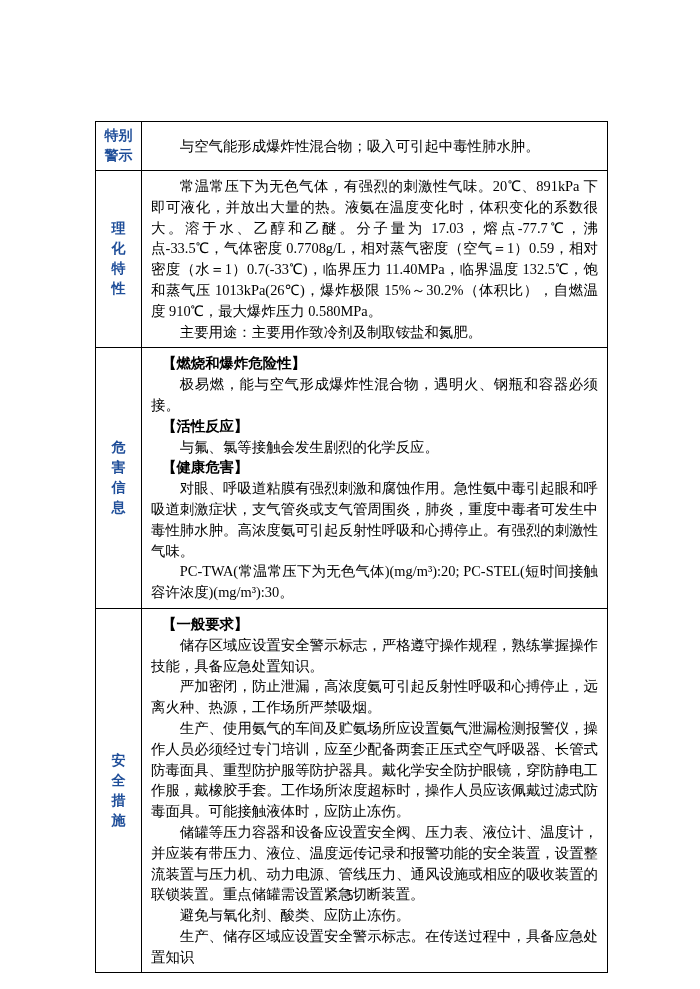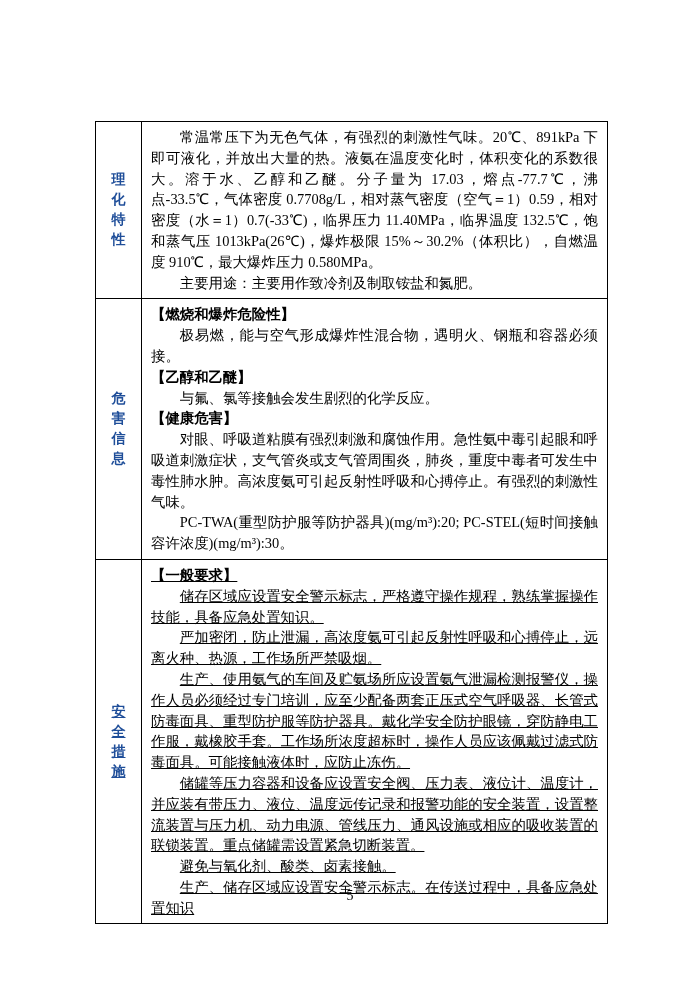--- a/index.html
+++ b/index.html
@@ -39,41 +39,50 @@
   .content-cell {
     font-size: 14.4px;
     line-height: 20.8px;
     padding: 5px 9px;
   }
   .content-cell p {
     margin: 0;
     text-align: justify;
   }
   p.indent { text-indent: 2em; }
-  p.hdr { font-weight: bold; text-indent: 0; }
+  p.hdr { font-weight: bold; text-indent: 0; margin-left: 11px; }
   .row-warning  td { height: 42px; }
   .row-physchem td { height: 152px; }
   .row-hazard   td { height: 212px; }
-  .row-safety   td { height: 360px; text-decoration: underline; }
+  .row-safety   td { height: 360px; }
   .page-number {
     position: absolute;
     left: 0; top: 888px;
     width: 700px;
     text-align: center;
     font-size: 14px;
   }
 </style>
 </head>
 <body>
 
 <div class="page">
 
   <table class="doc-table">
 
     <tbody>
+        <tr class="row-warning">
+      <td class="label-cell">
+        <div>特别</div>
+        <div>警示</div>
+      </td>
+      <td class="content-cell">
+        <p class="indent">与空气能形成爆炸性混合物；吸入可引起中毒性肺水肿。</p>
+      </td>
+    </tr>
 
     <tr class="row-physchem">
       <td class="label-cell">
         <div>理</div>
         <div>化</div>
         <div>特</div>
         <div>性</div>
       </td>
       <td class="content-cell">
         <p class="indent">常温常压下为无色气体，有强烈的刺激性气味。20℃、891kPa 下即可液化，并放出大量的热。液氨在温度变化时，体积变化的系数很大。溶于水、乙醇和乙醚。分子量为 17.03，熔点-77.7℃，沸点-33.5℃，气体密度 0.7708g/L，相对蒸气密度（空气＝1）0.59，相对密度（水＝1）0.7(-33℃)，临界压力 11.40MPa，临界温度 132.5℃，饱和蒸气压 1013kPa(26℃)，爆炸极限 15%～30.2%（体积比），自燃温度 910℃，最大爆炸压力 0.580MPa。</p>
@@ -84,42 +93,42 @@
     <tr class="row-hazard">
       <td class="label-cell">
         <div>危</div>
         <div>害</div>
         <div>信</div>
         <div>息</div>
       </td>
       <td class="content-cell">
         <p class="hdr">【燃烧和爆炸危险性】</p>
         <p class="indent">极易燃，能与空气形成爆炸性混合物，遇明火、钢瓶和容器必须接。</p>
-        <p class="hdr">【乙醇和乙醚】</p>
+        <p class="hdr">【活性反应】</p>
         <p class="indent">与氟、氯等接触会发生剧烈的化学反应。</p>
         <p class="hdr">【健康危害】</p>
         <p class="indent">对眼、呼吸道粘膜有强烈刺激和腐蚀作用。急性氨中毒引起眼和呼吸道刺激症状，支气管炎或支气管周围炎，肺炎，重度中毒者可发生中毒性肺水肿。高浓度氨可引起反射性呼吸和心搏停止。有强烈的刺激性气味。</p>
-        <p class="indent">PC-TWA(重型防护服等防护器具)(mg/m³):20; PC-STEL(短时间接触容许浓度)(mg/m³):30。</p>
+        <p class="indent">PC-TWA(常温常压下为无色气体)(mg/m³):20; PC-STEL(短时间接触容许浓度)(mg/m³):30。</p>
       </td>
     </tr>
 
     <tr class="row-safety">
       <td class="label-cell">
         <div>安</div>
         <div>全</div>
         <div>措</div>
         <div>施</div>
       </td>
       <td class="content-cell">
         <p class="hdr">【一般要求】</p>
         <p class="indent">储存区域应设置安全警示标志，严格遵守操作规程，熟练掌握操作技能，具备应急处置知识。</p>
         <p class="indent">严加密闭，防止泄漏，高浓度氨可引起反射性呼吸和心搏停止，远离火种、热源，工作场所严禁吸烟。</p>
         <p class="indent">生产、使用氨气的车间及贮氨场所应设置氨气泄漏检测报警仪，操作人员必须经过专门培训，应至少配备两套正压式空气呼吸器、长管式防毒面具、重型防护服等防护器具。戴化学安全防护眼镜，穿防静电工作服，戴橡胶手套。工作场所浓度超标时，操作人员应该佩戴过滤式防毒面具。可能接触液体时，应防止冻伤。</p>
         <p class="indent">储罐等压力容器和设备应设置安全阀、压力表、液位计、温度计，并应装有带压力、液位、温度远传记录和报警功能的安全装置，设置整流装置与压力机、动力电源、管线压力、通风设施或相应的吸收装置的联锁装置。重点储罐需设置紧急切断装置。</p>
-        <p class="indent">避免与氧化剂、酸类、卤素接触。</p>
+        <p class="indent">避免与氧化剂、酸类、应防止冻伤。</p>
         <p class="indent">生产、储存区域应设置安全警示标志。在传送过程中，具备应急处置知识</p>
       </td>
     </tr>
 
   </tbody>
     </table>
 
   <div class="page-number">5</div>
 
 </div>

